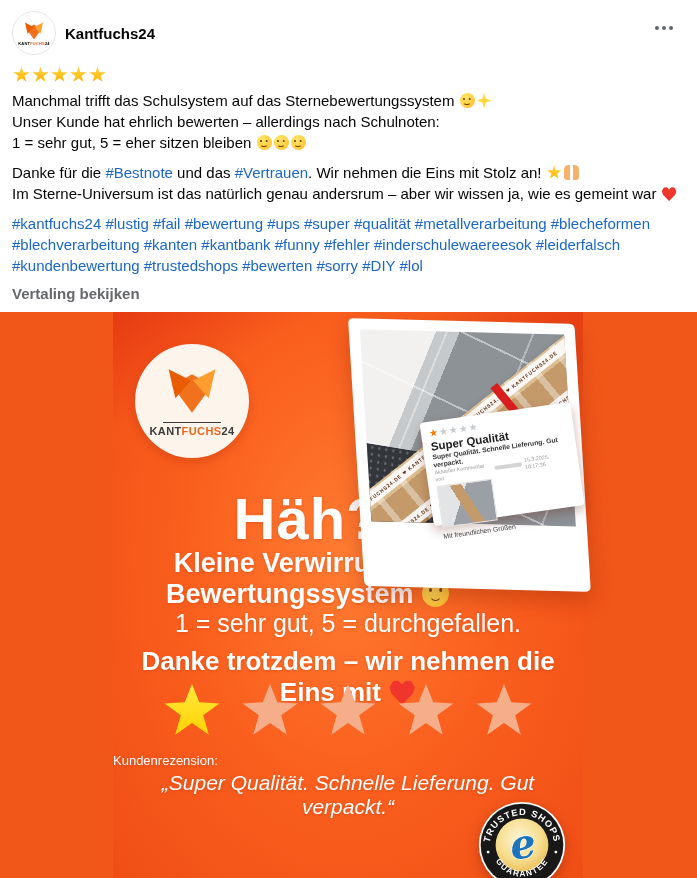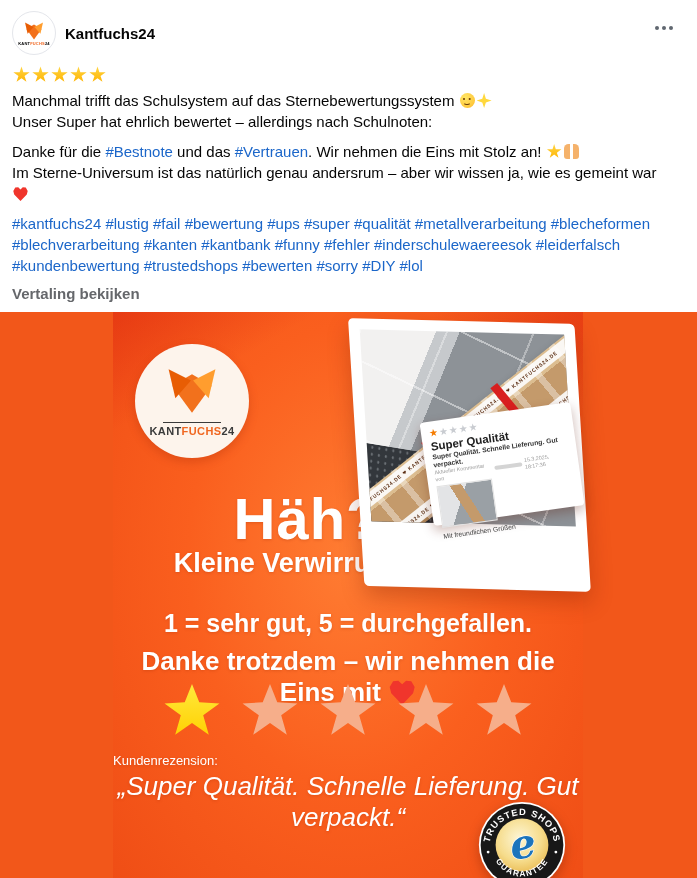--- a/index.html
+++ b/index.html
@@ -14,21 +14,21 @@
   .avatar .brand{font-size:4px;font-weight:bold;letter-spacing:.2px;line-height:4px;margin-top:1px;}
   .hmeta{margin-left:9px;flex:1;}
   .hname{font-size:15px;font-weight:700;color:#050505;line-height:19px;cursor:pointer;}
   .hsub{font-size:13px;color:#65676b;line-height:17px;display:flex;align-items:center;gap:3px;}
   .globe{display:inline-block;}
   .dots{position:absolute;right:20px;top:22px;width:22px;height:12px;cursor:pointer;}
   .dots i{position:absolute;top:4px;left:0;width:4px;height:4px;border-radius:50%;background:#606770;
           box-shadow:7px 0 0 #606770,14px 0 0 #606770;}
 
   
-  .body-text{padding:4px 28px 0 12px;font-size:15px;line-height:21px;}
+  .body-text{padding:4px 7px 0 12px;font-size:15px;line-height:21px;}
   .stars-line{font-size:17px;line-height:24px;margin-bottom:2px;}
   .para{margin:0 0 0 0;}
   .gap{height:9px;}
   .hashtag{color:#1b66c9;cursor:pointer;}
   .translate{padding:9px 9px 10px 12px;font-size:15px;font-weight:600;color:#65676b;cursor:pointer;}
 
   
   .em{display:inline-block;width:1em;height:1em;vertical-align:-0.14em;position:relative;margin:0 1px;}
   .em-star{background:linear-gradient(180deg,#ffd646,#ffb300);
     clip-path:polygon(50% 0,61% 35%,98% 35%,68% 57%,79% 91%,50% 70%,21% 91%,32% 57%,2% 35%,39% 35%);}
@@ -101,31 +101,31 @@
                linear-gradient(115deg,#e3e4e6 0 40%,#9aa0a5 40% 100%);}
   .rc-closing{font-size:6.8px;color:#444;margin-top:5px;}
 
   
   .img-text{color:#fff;text-shadow:0 1px 3px rgba(150,40,0,.25);}
   .headline-block{position:absolute;top:178px;left:0;width:100%;text-align:center;transform:translateX(-40px);}
   .haeh{font-size:58px;font-weight:800;line-height:58px;letter-spacing:1px;}
   .subline{font-size:27px;font-weight:600;line-height:31px;}
   .mid-block{position:absolute;top:297px;left:0;width:100%;text-align:center;}
   .midline{font-size:25px;font-weight:600;line-height:29px;}
-  .midline.bold{font-weight:700;}
+  .midline.bold{font-weight:400;}
   .thanks{margin-top:8px;font-size:26px;font-weight:600;}
 
   
   .big-stars{position:absolute;top:372px;left:0;width:100%;display:flex;justify-content:center;gap:22px;}
   .big-star{width:56px;height:54px;background:#f6ae8a;
     clip-path:polygon(50% 0,63% 34%,99% 36%,70% 58%,80% 94%,50% 72%,20% 94%,30% 58%,1% 36%,37% 34%);}
   .big-star.filled{background:linear-gradient(180deg,#ffe93c,#ffd000);}
 
   .review-label{position:absolute;top:441px;width:100%;text-align:left;font-size:13px;font-weight:400;}
-  .review-quote{position:absolute;top:459px;width:100%;text-align:center;font-size:26px;font-style:italic;font-weight:500;}
+  .review-quote{position:absolute;top:459px;width:100%;text-align:center;font-size:21px;font-style:italic;font-weight:500;}
   .review-meta{position:absolute;top:491px;width:100%;text-align:center;font-size:14px;font-weight:600;}
 
   
   .ts-badge{position:absolute;left:478px;top:489px;width:88px;height:88px;z-index:6;
     filter:drop-shadow(0 4px 6px rgba(100,20,0,.35));}
 </style>
 </head>
 <body>
 
 <div class="post">
@@ -145,21 +145,22 @@
       <div class="hname">Kantfuchs24</div>
     </div>
     <div class="dots">
         <i></i>
       </div>
   </div>
 
   <div class="body-text">
     <div class="stars-line rich"><span class="em em-star"></span><span class="em em-star"></span><span class="em em-star"></span><span class="em em-star"></span><span class="em em-star"></span></div>
     <div class="para rich">Manchmal trifft das Schulsystem auf das Sternebewertungssystem <span class="em em-face"></span><span class="em em-sparkle"></span></div>
-    <div class="para rich">Unser Super hat ehrlich bewertet – allerdings nach Schulnoten:</div>
+    <div class="para rich">Unser Kunde hat ehrlich bewerten – allerdings nach Schulnoten:</div>
+    <div class="para rich">1 = sehr gut, 5 = eher sitzen bleiben <span class="em em-face"></span><span class="em em-face"></span><span class="em em-face"></span></div>
     <div class="gap"></div>
     <div class="para rich">Danke für die <span class="hashtag">#Bestnote</span> und das <span class="hashtag">#Vertrauen</span>. Wir nehmen die Eins mit Stolz an! <span class="em em-star"></span><span class="em em-hands"></span></div>
     <div class="para rich">Im Sterne-Universum ist das natürlich genau andersrum – aber wir wissen ja, wie es gemeint war <span class="em em-heart"></span></div>
     <div class="gap"></div>
     <div class="para rich"><span class="hashtag">#kantfuchs24</span> <span class="hashtag">#lustig</span> <span class="hashtag">#fail</span> <span class="hashtag">#bewertung</span> <span class="hashtag">#ups</span> <span class="hashtag">#super</span> <span class="hashtag">#qualität</span> <span class="hashtag">#metallverarbeitung</span> <span class="hashtag">#blecheformen</span> <span class="hashtag">#blechverarbeitung</span> <span class="hashtag">#kanten</span> <span class="hashtag">#kantbank</span> <span class="hashtag">#funny</span> <span class="hashtag">#fehler</span> <span class="hashtag">#inderschulewaereesok</span> <span class="hashtag">#leiderfalsch</span> <span class="hashtag">#kundenbewertung</span> <span class="hashtag">#trustedshops</span> <span class="hashtag">#bewerten</span> <span class="hashtag">#sorry</span> <span class="hashtag">#DIY</span> <span class="hashtag">#lol</span></div>
   </div>
   <div class="translate">Vertaling bekijken</div>
 
   <div class="image-section">
     <div class="bar bar-left"></div>
@@ -175,20 +176,21 @@
         </svg>
         <div class="logo-rule"></div>
         <div class="logo-brand">
           <span>KANT</span><span class="c-orange">FUCHS</span><span>24</span>
         </div>
       </div>
 
       <div class="headline-block img-text">
         <div class="haeh">Häh?</div>
         <div class="subline rich">Kleine Verwirrung im</div>
+        <div class="subline rich">Bewertungssystem <span class="em em-face"></span></div>
       </div>
 
       <div class="mid-block img-text">
         <div class="midline bold rich">1 = sehr gut, 5 = durchgefallen.</div>
         <div class="thanks rich">Danke trotzdem – wir nehmen die Eins mit <span class="em em-heart"></span></div>
       </div>
 
       <div class="big-stars">
           <span class="big-star filled"></span>
           <span class="big-star"></span>

